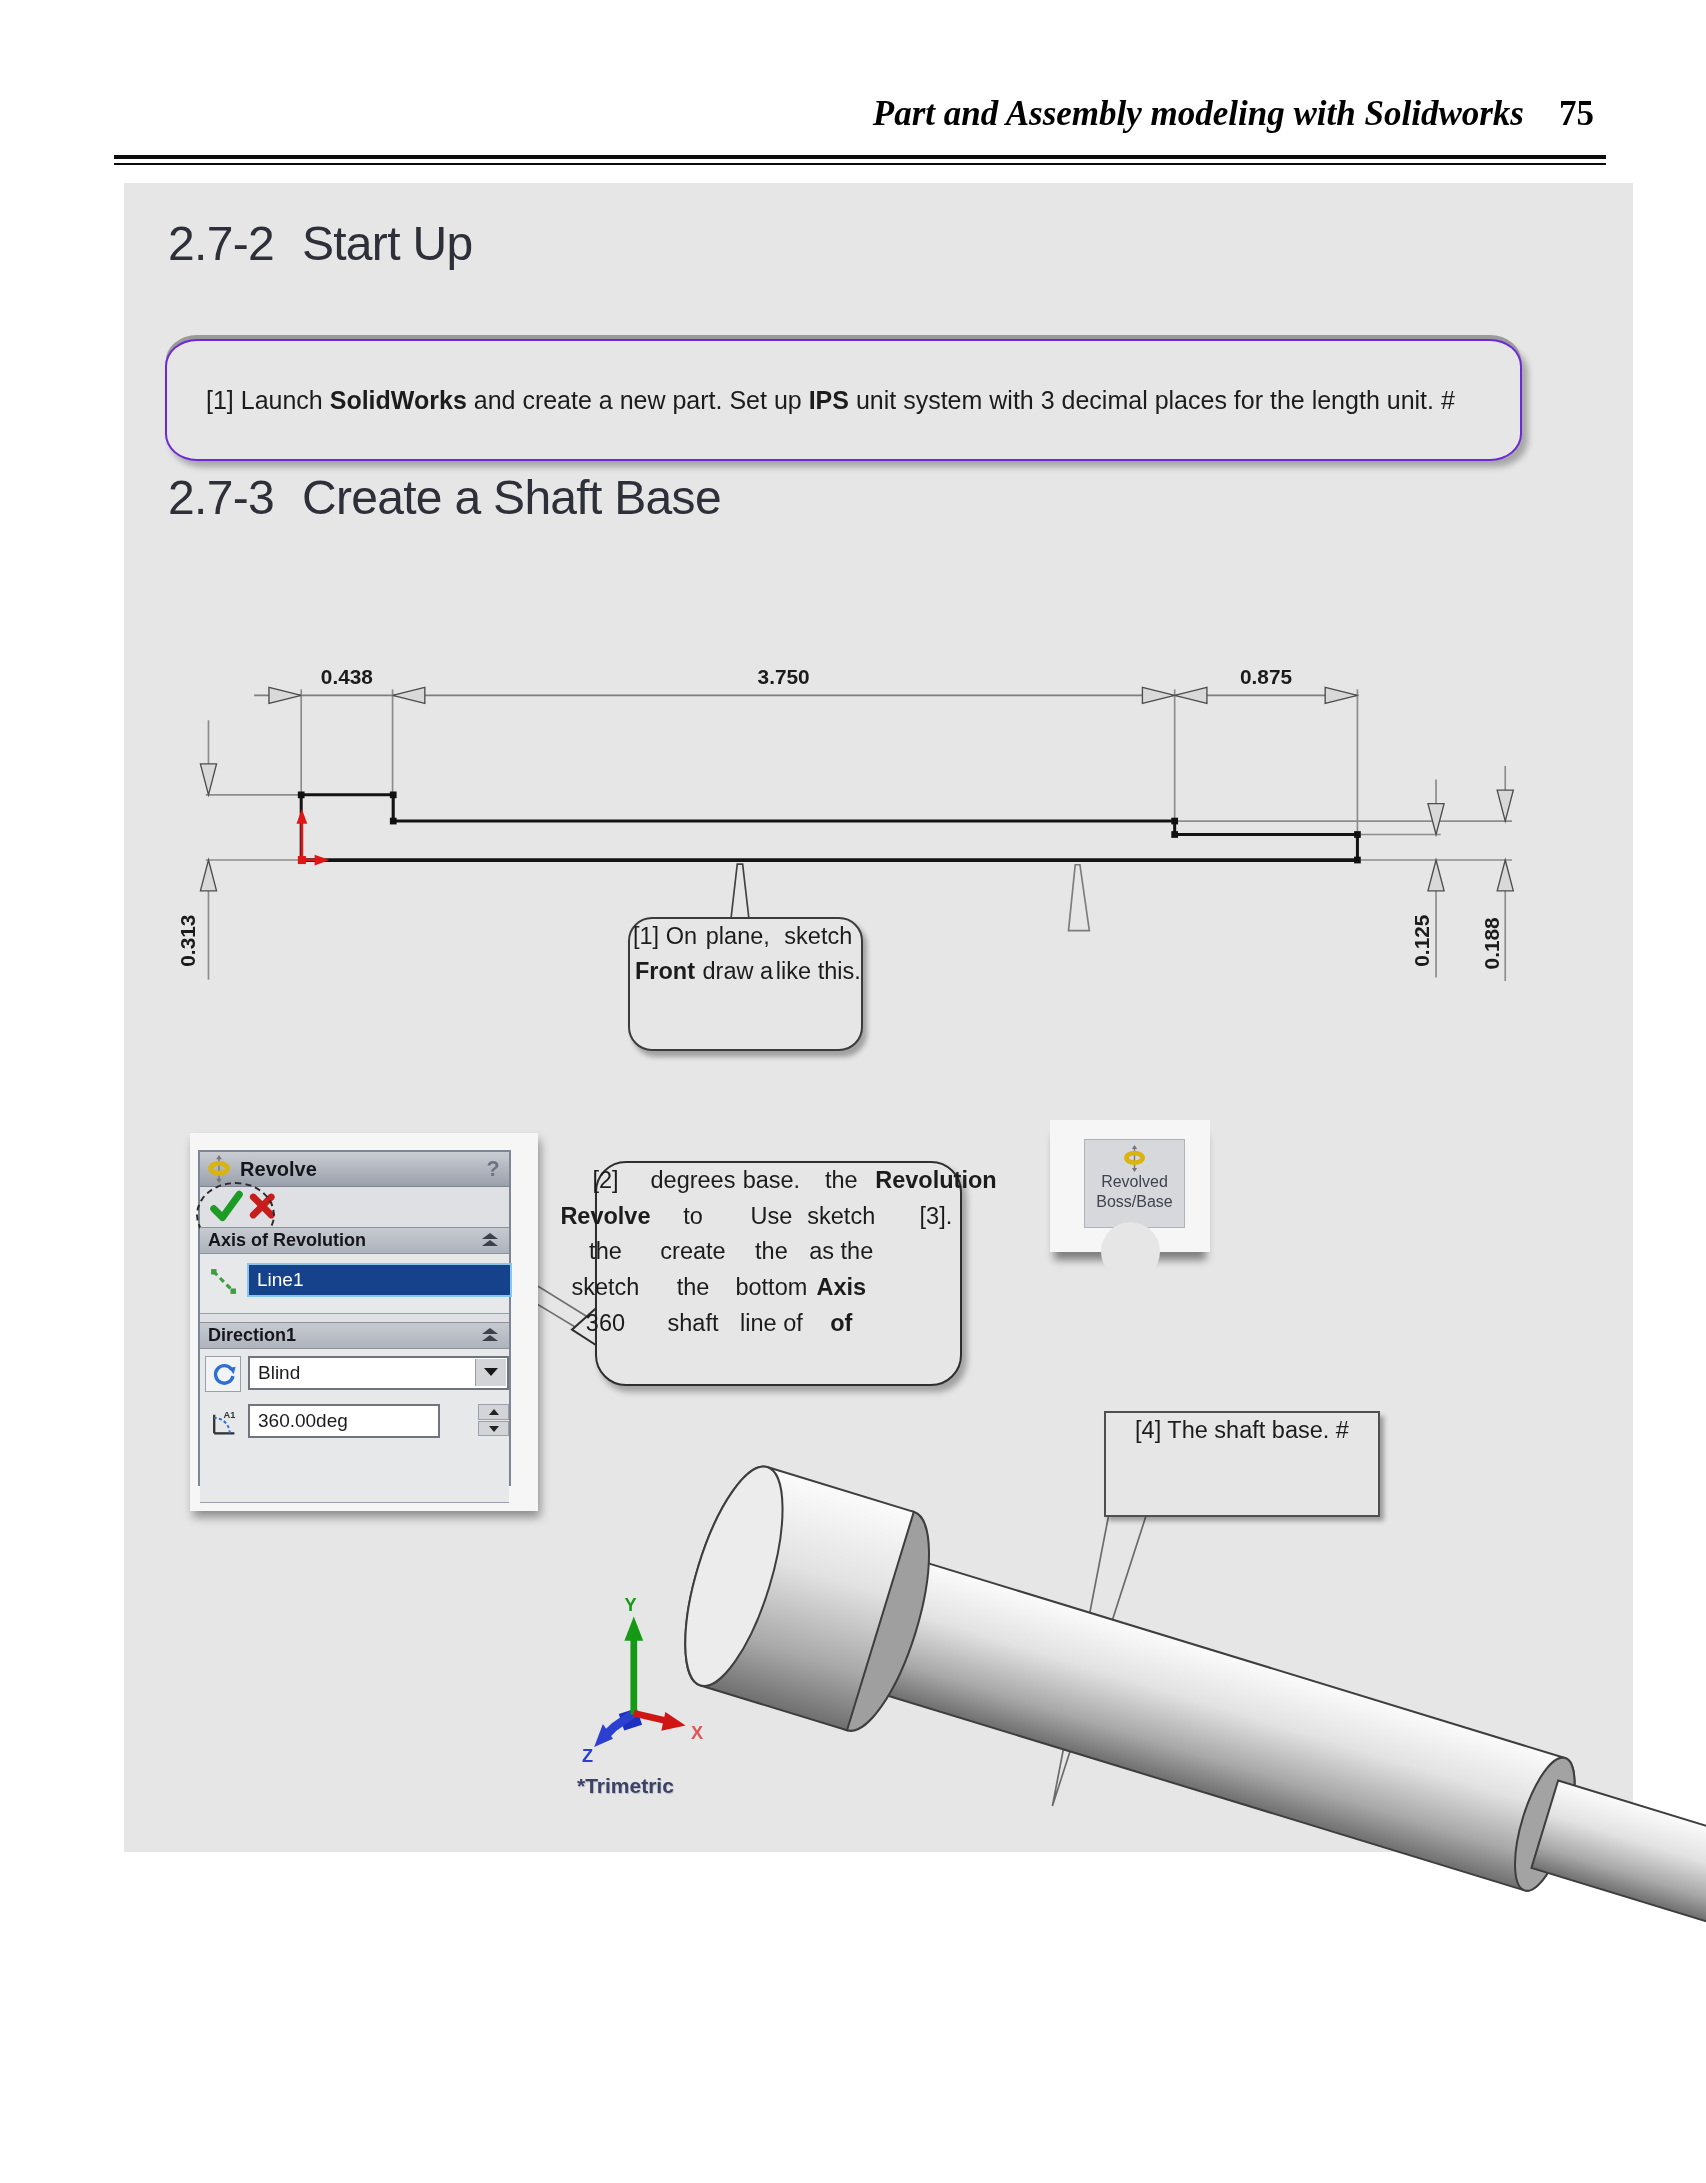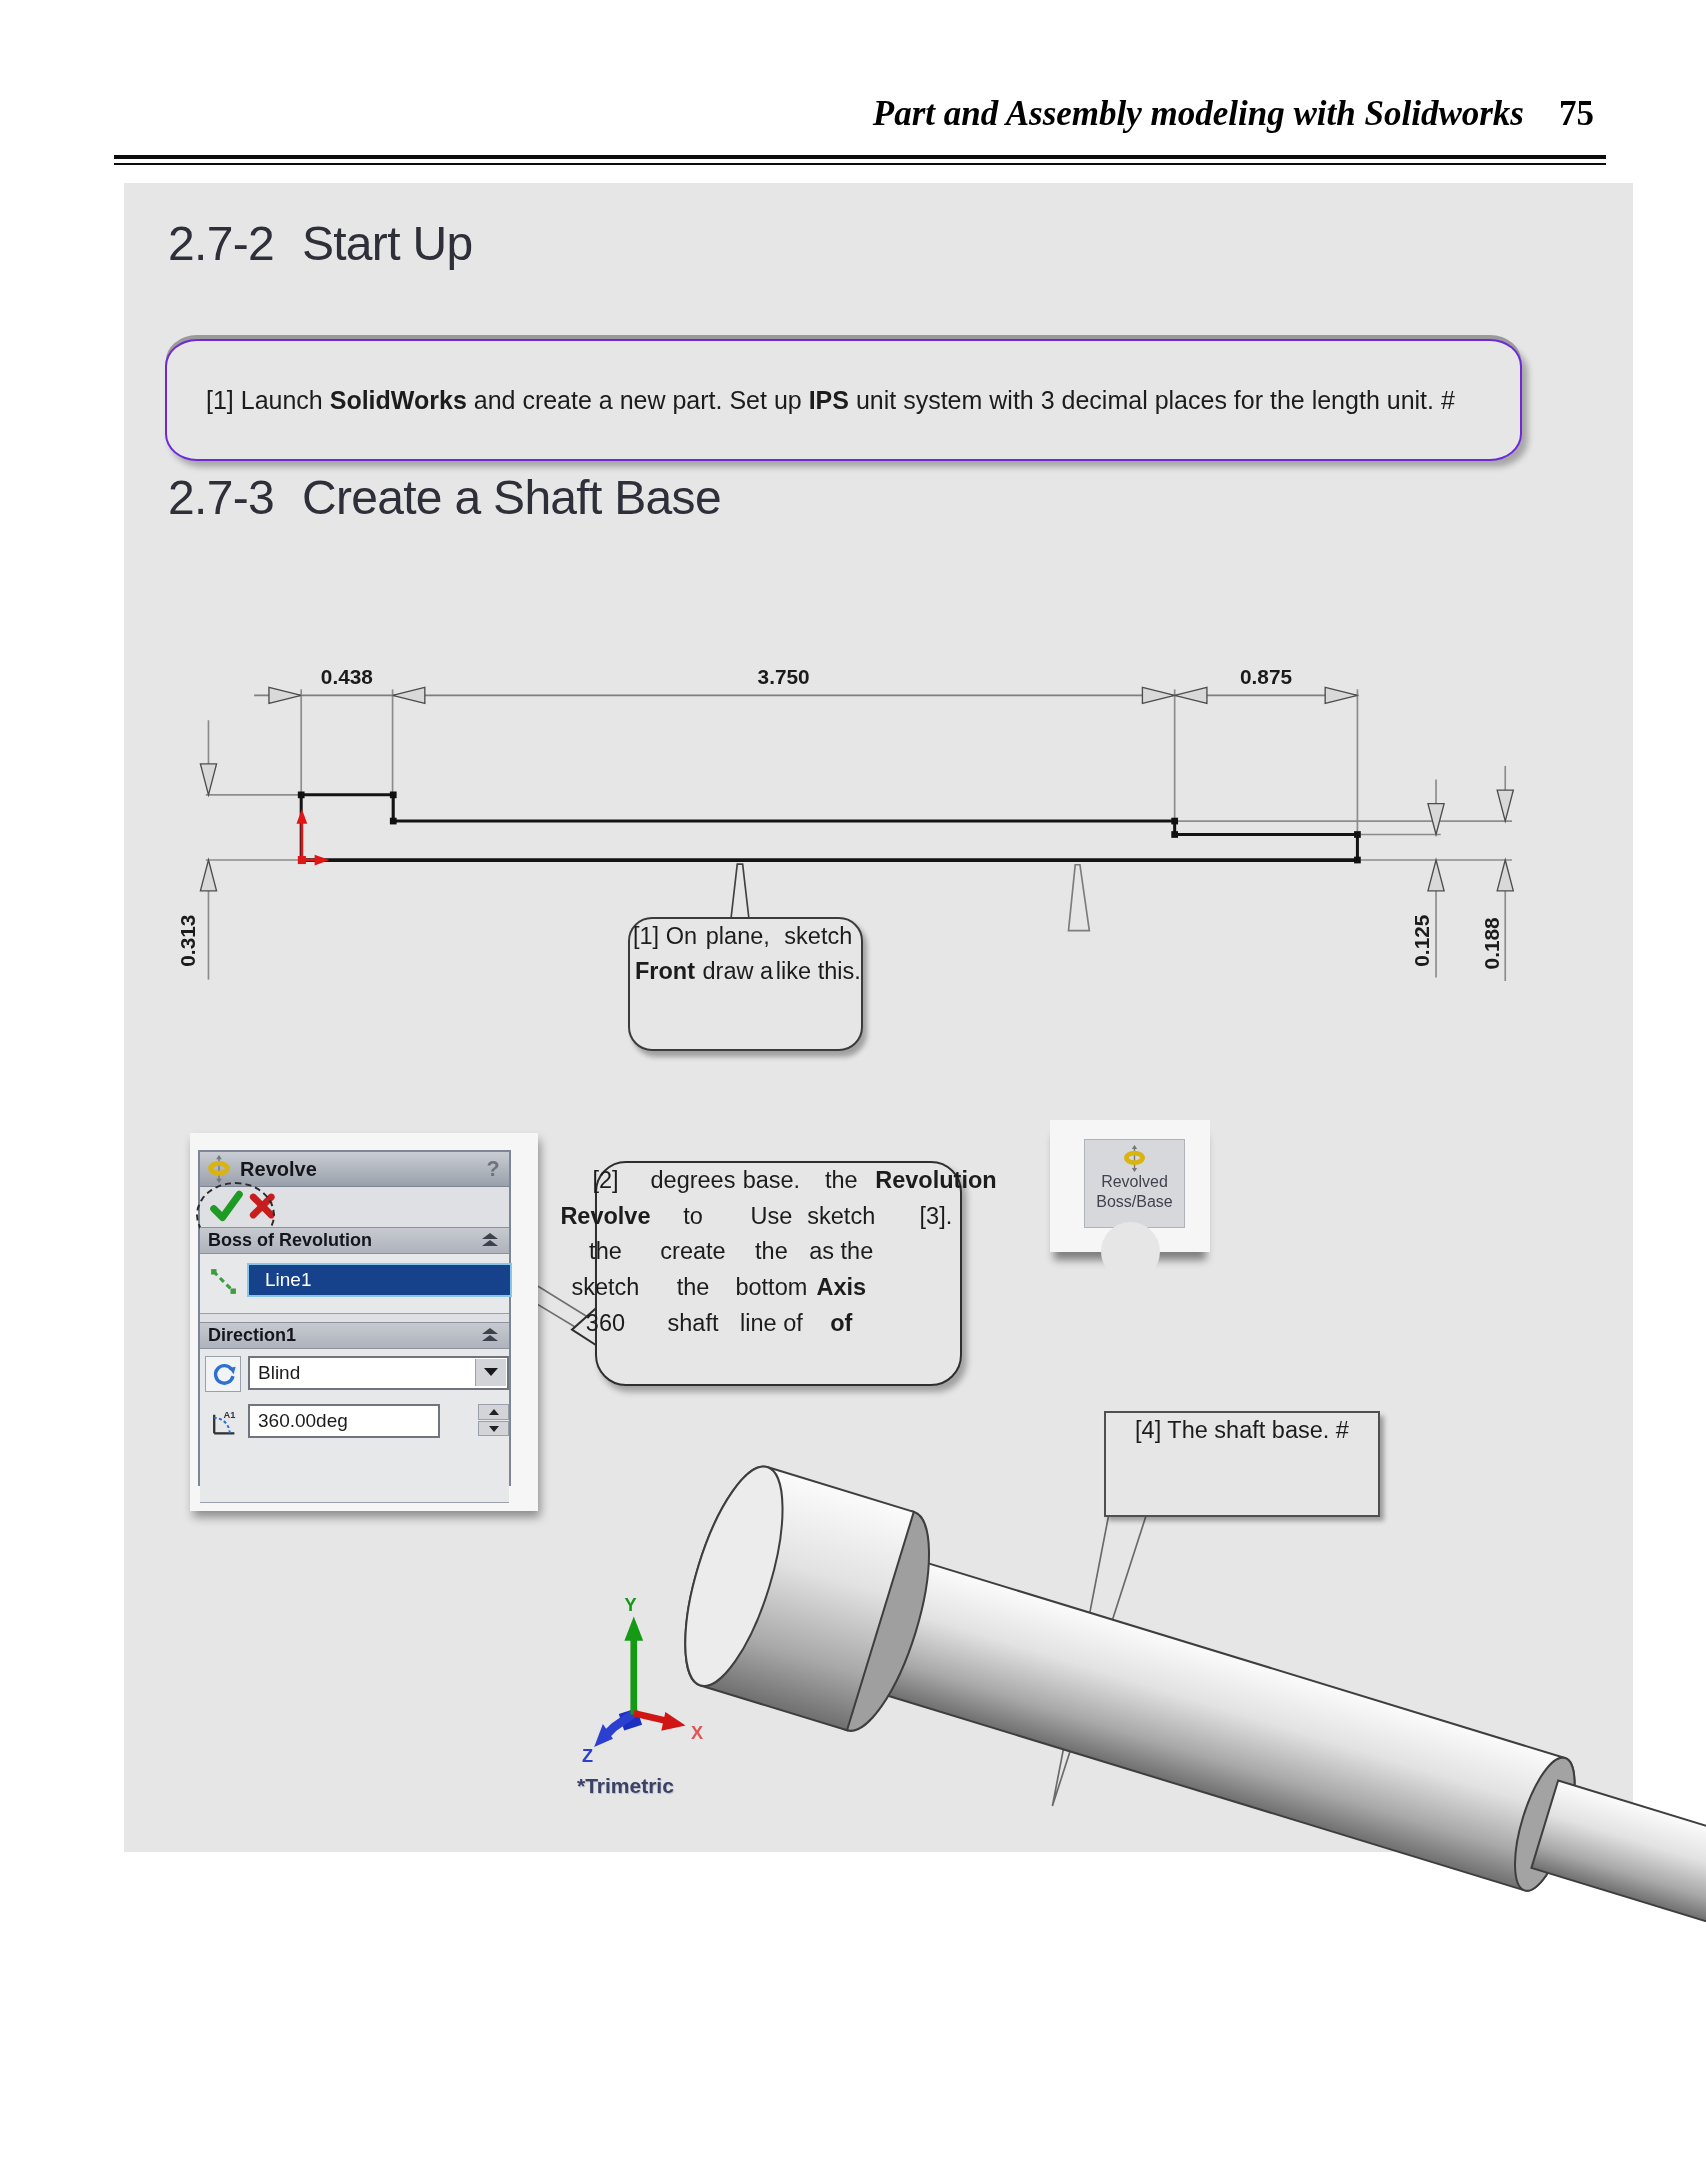--- a/index.html
+++ b/index.html
@@ -57,21 +57,21 @@
           border-top:1.3px solid #8b919d;border-bottom:1.3px solid #8b919d;
           display:flex;align-items:center;box-sizing:border-box;}
   .grphdr .t{font-size:18px;font-weight:bold;color:#14161c;margin-left:8px;}
   .chev{position:absolute;right:9.4px;width:17.5px;height:15px;}
   .chev i{display:block;width:0;height:0;border-left:8px solid transparent;
           border-right:8px solid transparent;border-bottom:6.7px solid #3c414c;margin-bottom:1.3px;}
   .grpbody{background:#e7e8ea;border-bottom:1.3px solid #9aa0ab;position:relative;}
   #axisrow{height:59px;}
   #line1{position:absolute;left:47px;top:9.4px;width:265px;height:34px;background:#15428b;
          border:2.7px solid #86c6ea;box-sizing:border-box;display:flex;align-items:center;
-         color:#fff;font-size:19px;padding-left:16px;}
+         color:#fff;font-size:19px;padding-left:8px;}
   #dir1body{height:153px;}
   .iconbox{position:absolute;left:5.4px;width:36px;height:36px;background:#f2f3f4;
            border:1.3px solid #9aa0ab;box-sizing:border-box;display:flex;align-items:center;justify-content:center;}
   #ddl{position:absolute;left:48px;top:6.7px;width:261px;height:34px;background:#fff;
        border:2px solid #6f747e;box-sizing:border-box;display:flex;align-items:center;
        font-size:19px;padding-left:8px;}
   #ddlbtn{position:absolute;right:1.3px;top:1.3px;width:30px;height:27px;background:#d2d4d8;
           border-left:1.3px solid #9aa0ab;display:flex;align-items:center;justify-content:center;}
   .tri-dn{width:0;height:0;border-left:7.4px solid transparent;border-right:7.4px solid transparent;
           border-top:8.7px solid #191919;}
@@ -285,21 +285,21 @@
       </svg>
       <svg width="30" height="30" viewBox="0 0 40 40" style="position:absolute;left:48px;top:4px">
         <line x1="7" y1="8" x2="31" y2="32" stroke="#c81d1d" stroke-width="9" stroke-linecap="round"></line>
         <line x1="31" y1="8" x2="7" y2="32" stroke="#c81d1d" stroke-width="9" stroke-linecap="round"></line>
       </svg>
       <div id="dashring"></div>
     </div>
 
     <div style="position:absolute;left:0;top:75px;width:100%;">
       <div class="grphdr">
-        <span class="t">Boss of Revolution</span>
+        <span class="t">Axis of Revolution</span>
         <span class="chev">
             <i></i>
             <i></i>
           </span>
       </div>
       <div class="grpbody" id="axisrow">
         <div class="iconbox" style="top:9.4px;border:none;background:none;">
           <svg width="31" height="31" viewBox="0 0 40 40">
             <line x1="7" y1="7" x2="32" y2="32" stroke="#3f9c3f" stroke-width="4" stroke-dasharray="7 5"></line>
             <rect x="4" y="4" width="7" height="7" fill="#3f9c3f"></rect>

